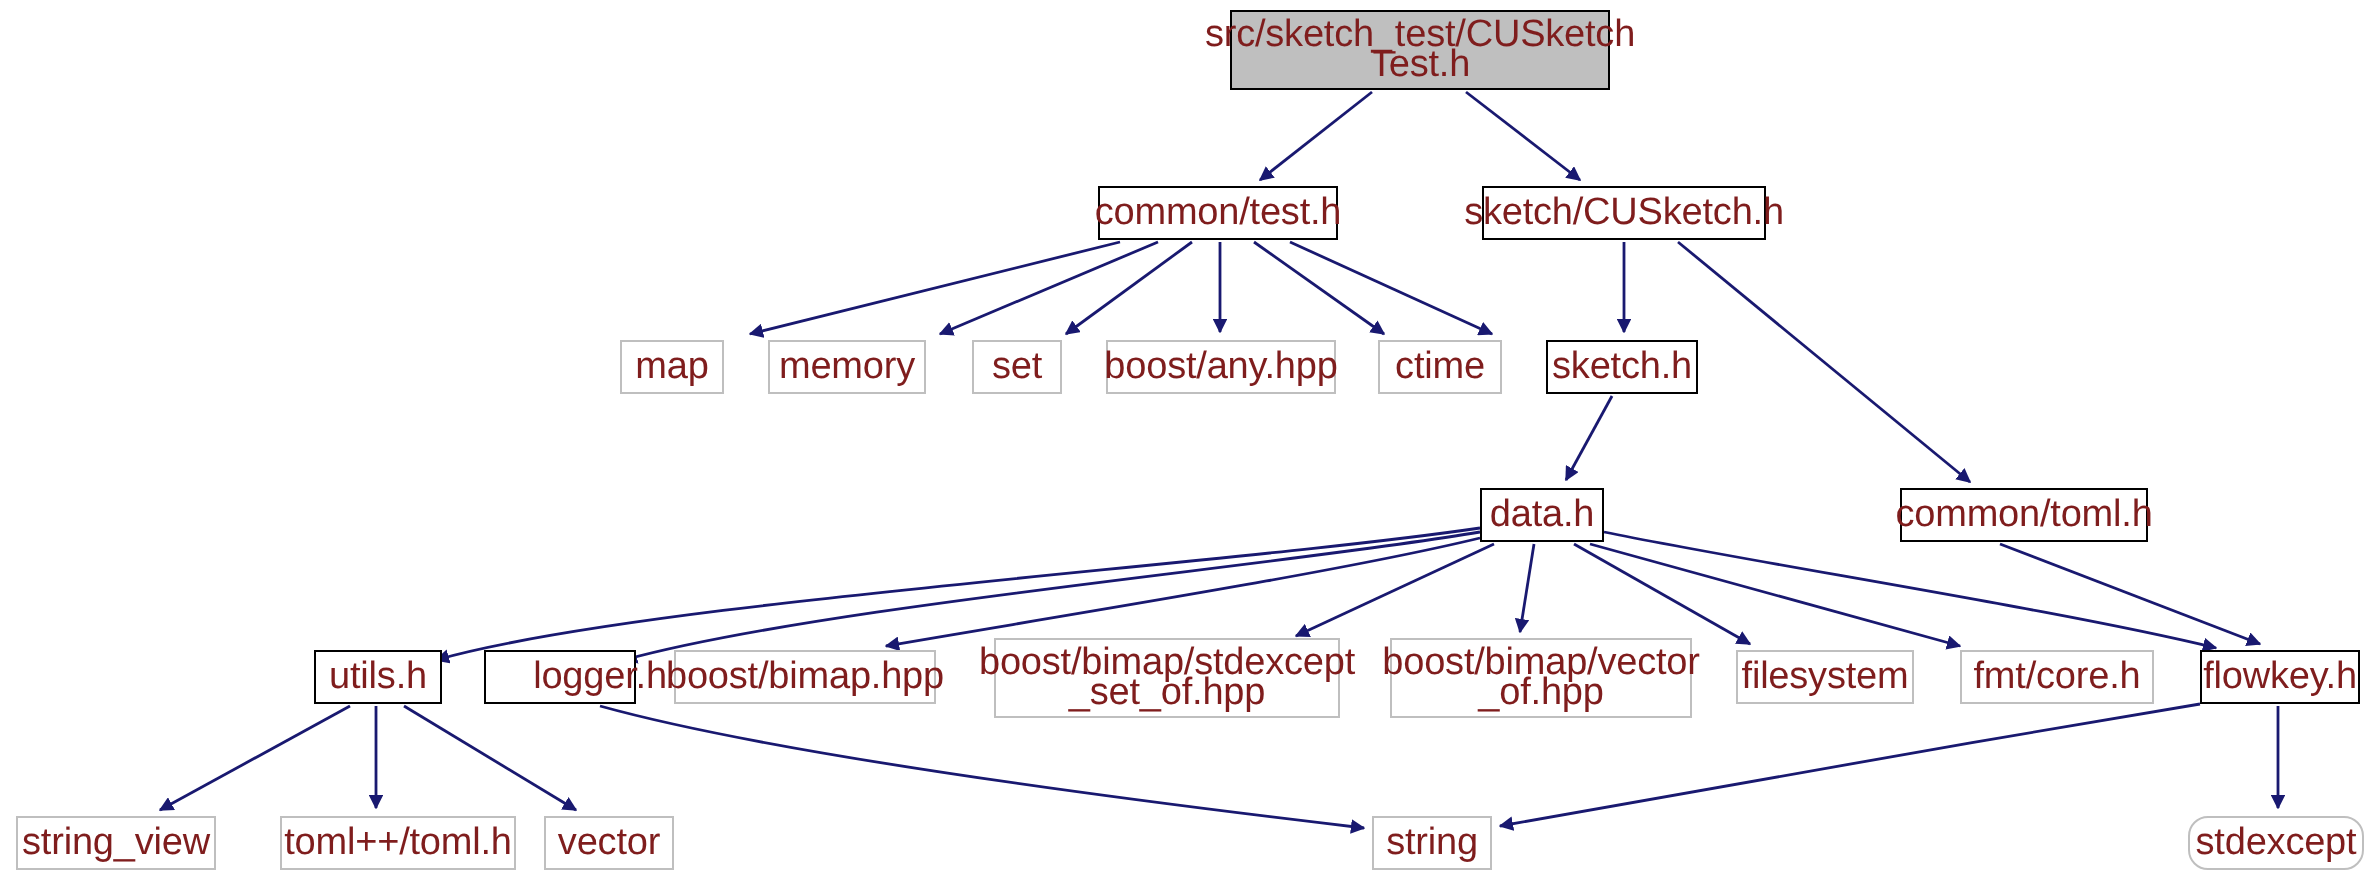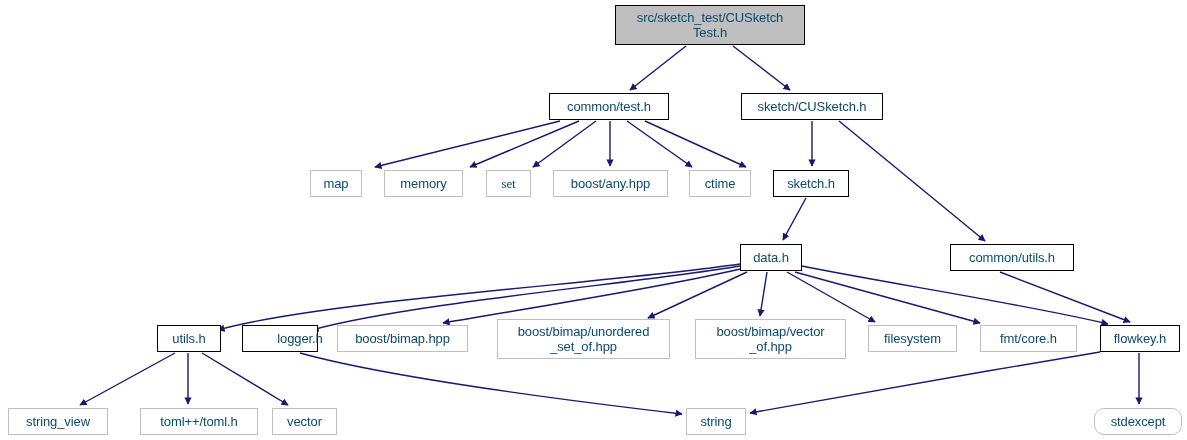--- a/index.html
+++ b/index.html
@@ -23,23 +23,23 @@
     height: 440px;
     pointer-events: none;
   }
   .node {
     position: absolute;
     box-sizing: border-box;
     display: flex;
     align-items: center;
     justify-content: center;
     text-align: center;
-    font-size: 13px;
+    font-size: 19px;
     line-height: 15px;
-    color: #0c4a6e;
+    color: #7f1d1d;
     background: #ffffff;
     border: 1px solid #bfbfbf;
     white-space: pre-line;
     letter-spacing: -0.1px;
   }
   .node.local {
     border: 1.6px solid #000000;
   }
   .node.root {
     border: 1.6px solid #000000;
@@ -89,30 +89,30 @@
         <path d="M 1139,353 L 1139,404" fill="none" stroke="#191970" stroke-width="1.4" marker-end="url(#arrow)"></path>
       </g>
   </svg>
   <div id="node-layer">
       <div class="node root" style="left: 615px; top: 5px; width: 190px; height: 40px;"><span>src/sketch_test/CUSketch
 Test.h</span></div>
       <div class="node local" style="left: 549px; top: 93px; width: 120px; height: 27px;"><span>common/test.h</span></div>
       <div class="node local" style="left: 741px; top: 93px; width: 142px; height: 27px;"><span>sketch/CUSketch.h</span></div>
       <div class="node system" style="left: 310px; top: 170px; width: 52px; height: 27px;"><span>map</span></div>
       <div class="node system" style="left: 384px; top: 170px; width: 79px; height: 27px;"><span>memory</span></div>
-      <div class="node system" style="left: 486px; top: 170px; width: 45px; height: 27px; font-family: Liberation Serif, serif;"><span>set</span></div>
+      <div class="node system" style="left: 486px; top: 170px; width: 45px; height: 27px;"><span>set</span></div>
       <div class="node system" style="left: 553px; top: 170px; width: 115px; height: 27px; align-items: center;"><span>boost/any.hpp</span></div>
       <div class="node system" style="left: 689px; top: 170px; width: 62px; height: 27px;"><span>ctime</span></div>
       <div class="node local" style="left: 773px; top: 170px; width: 76px; height: 27px;"><span>sketch.h</span></div>
       <div class="node local" style="left: 740px; top: 244px; width: 62px; height: 27px;"><span>data.h</span></div>
-      <div class="node local" style="left: 950px; top: 244px; width: 124px; height: 27px;"><span>common/utils.h</span></div>
+      <div class="node local" style="left: 950px; top: 244px; width: 124px; height: 27px;"><span>common/toml.h</span></div>
       <div class="node local" style="left: 157px; top: 325px; width: 64px; height: 27px; align-items: center;"><span>utils.h</span></div>
       <div class="node local" style="left: 242px; top: 325px; width: 76px; height: 27px; padding-left: 40px;"><span>logger.h</span></div>
       <div class="node system" style="left: 337px; top: 325px; width: 131px; height: 27px;"><span>boost/bimap.hpp</span></div>
-      <div class="node system" style="left: 497px; top: 319px; width: 173px; height: 40px;"><span>boost/bimap/unordered
+      <div class="node system" style="left: 497px; top: 319px; width: 173px; height: 40px;"><span>boost/bimap/stdexcept
 _set_of.hpp</span></div>
       <div class="node system" style="left: 695px; top: 319px; width: 151px; height: 40px;"><span>boost/bimap/vector
 _of.hpp</span></div>
       <div class="node system" style="left: 868px; top: 325px; width: 89px; height: 27px;"><span>filesystem</span></div>
       <div class="node system" style="left: 980px; top: 325px; width: 97px; height: 27px;"><span>fmt/core.h</span></div>
       <div class="node local" style="left: 1100px; top: 325px; width: 80px; height: 27px;"><span>flowkey.h</span></div>
       <div class="node system" style="left: 8px; top: 408px; width: 100px; height: 27px;"><span>string_view</span></div>
       <div class="node system" style="left: 140px; top: 408px; width: 118px; height: 27px;"><span>toml++/toml.h</span></div>
       <div class="node system" style="left: 272px; top: 408px; width: 65px; height: 27px;"><span>vector</span></div>
       <div class="node system" style="left: 686px; top: 408px; width: 60px; height: 27px;"><span>string</span></div>

